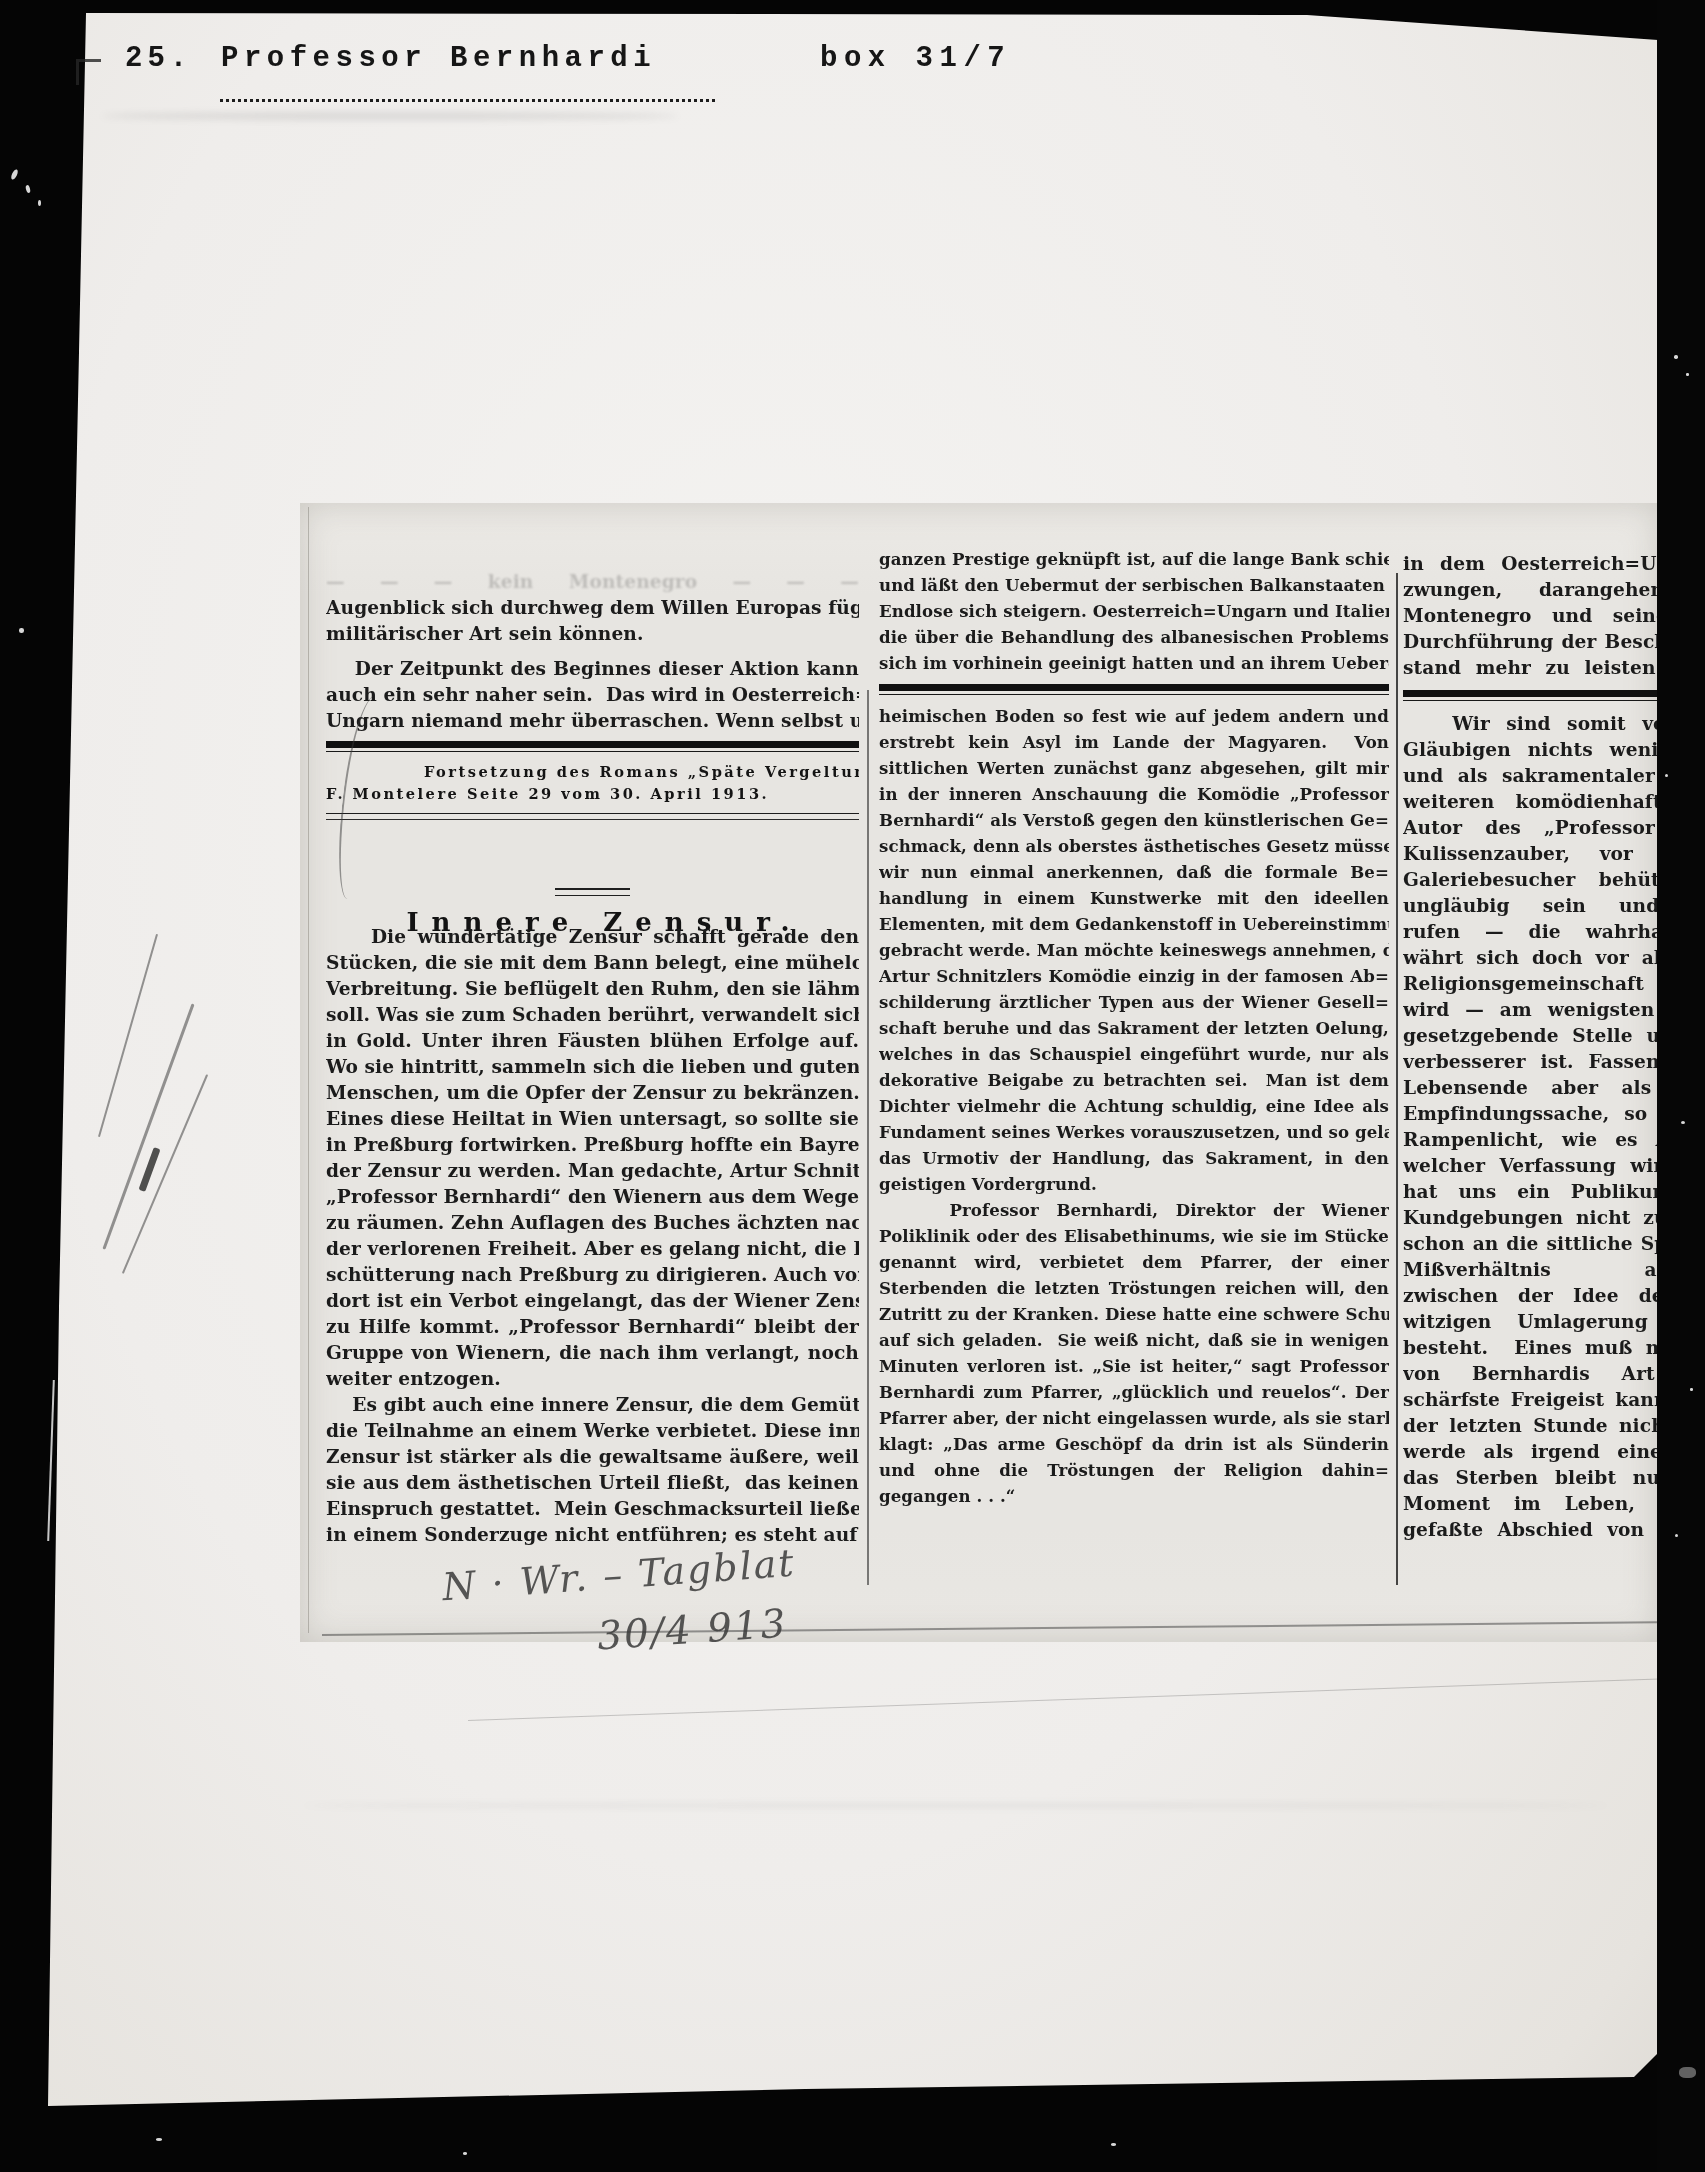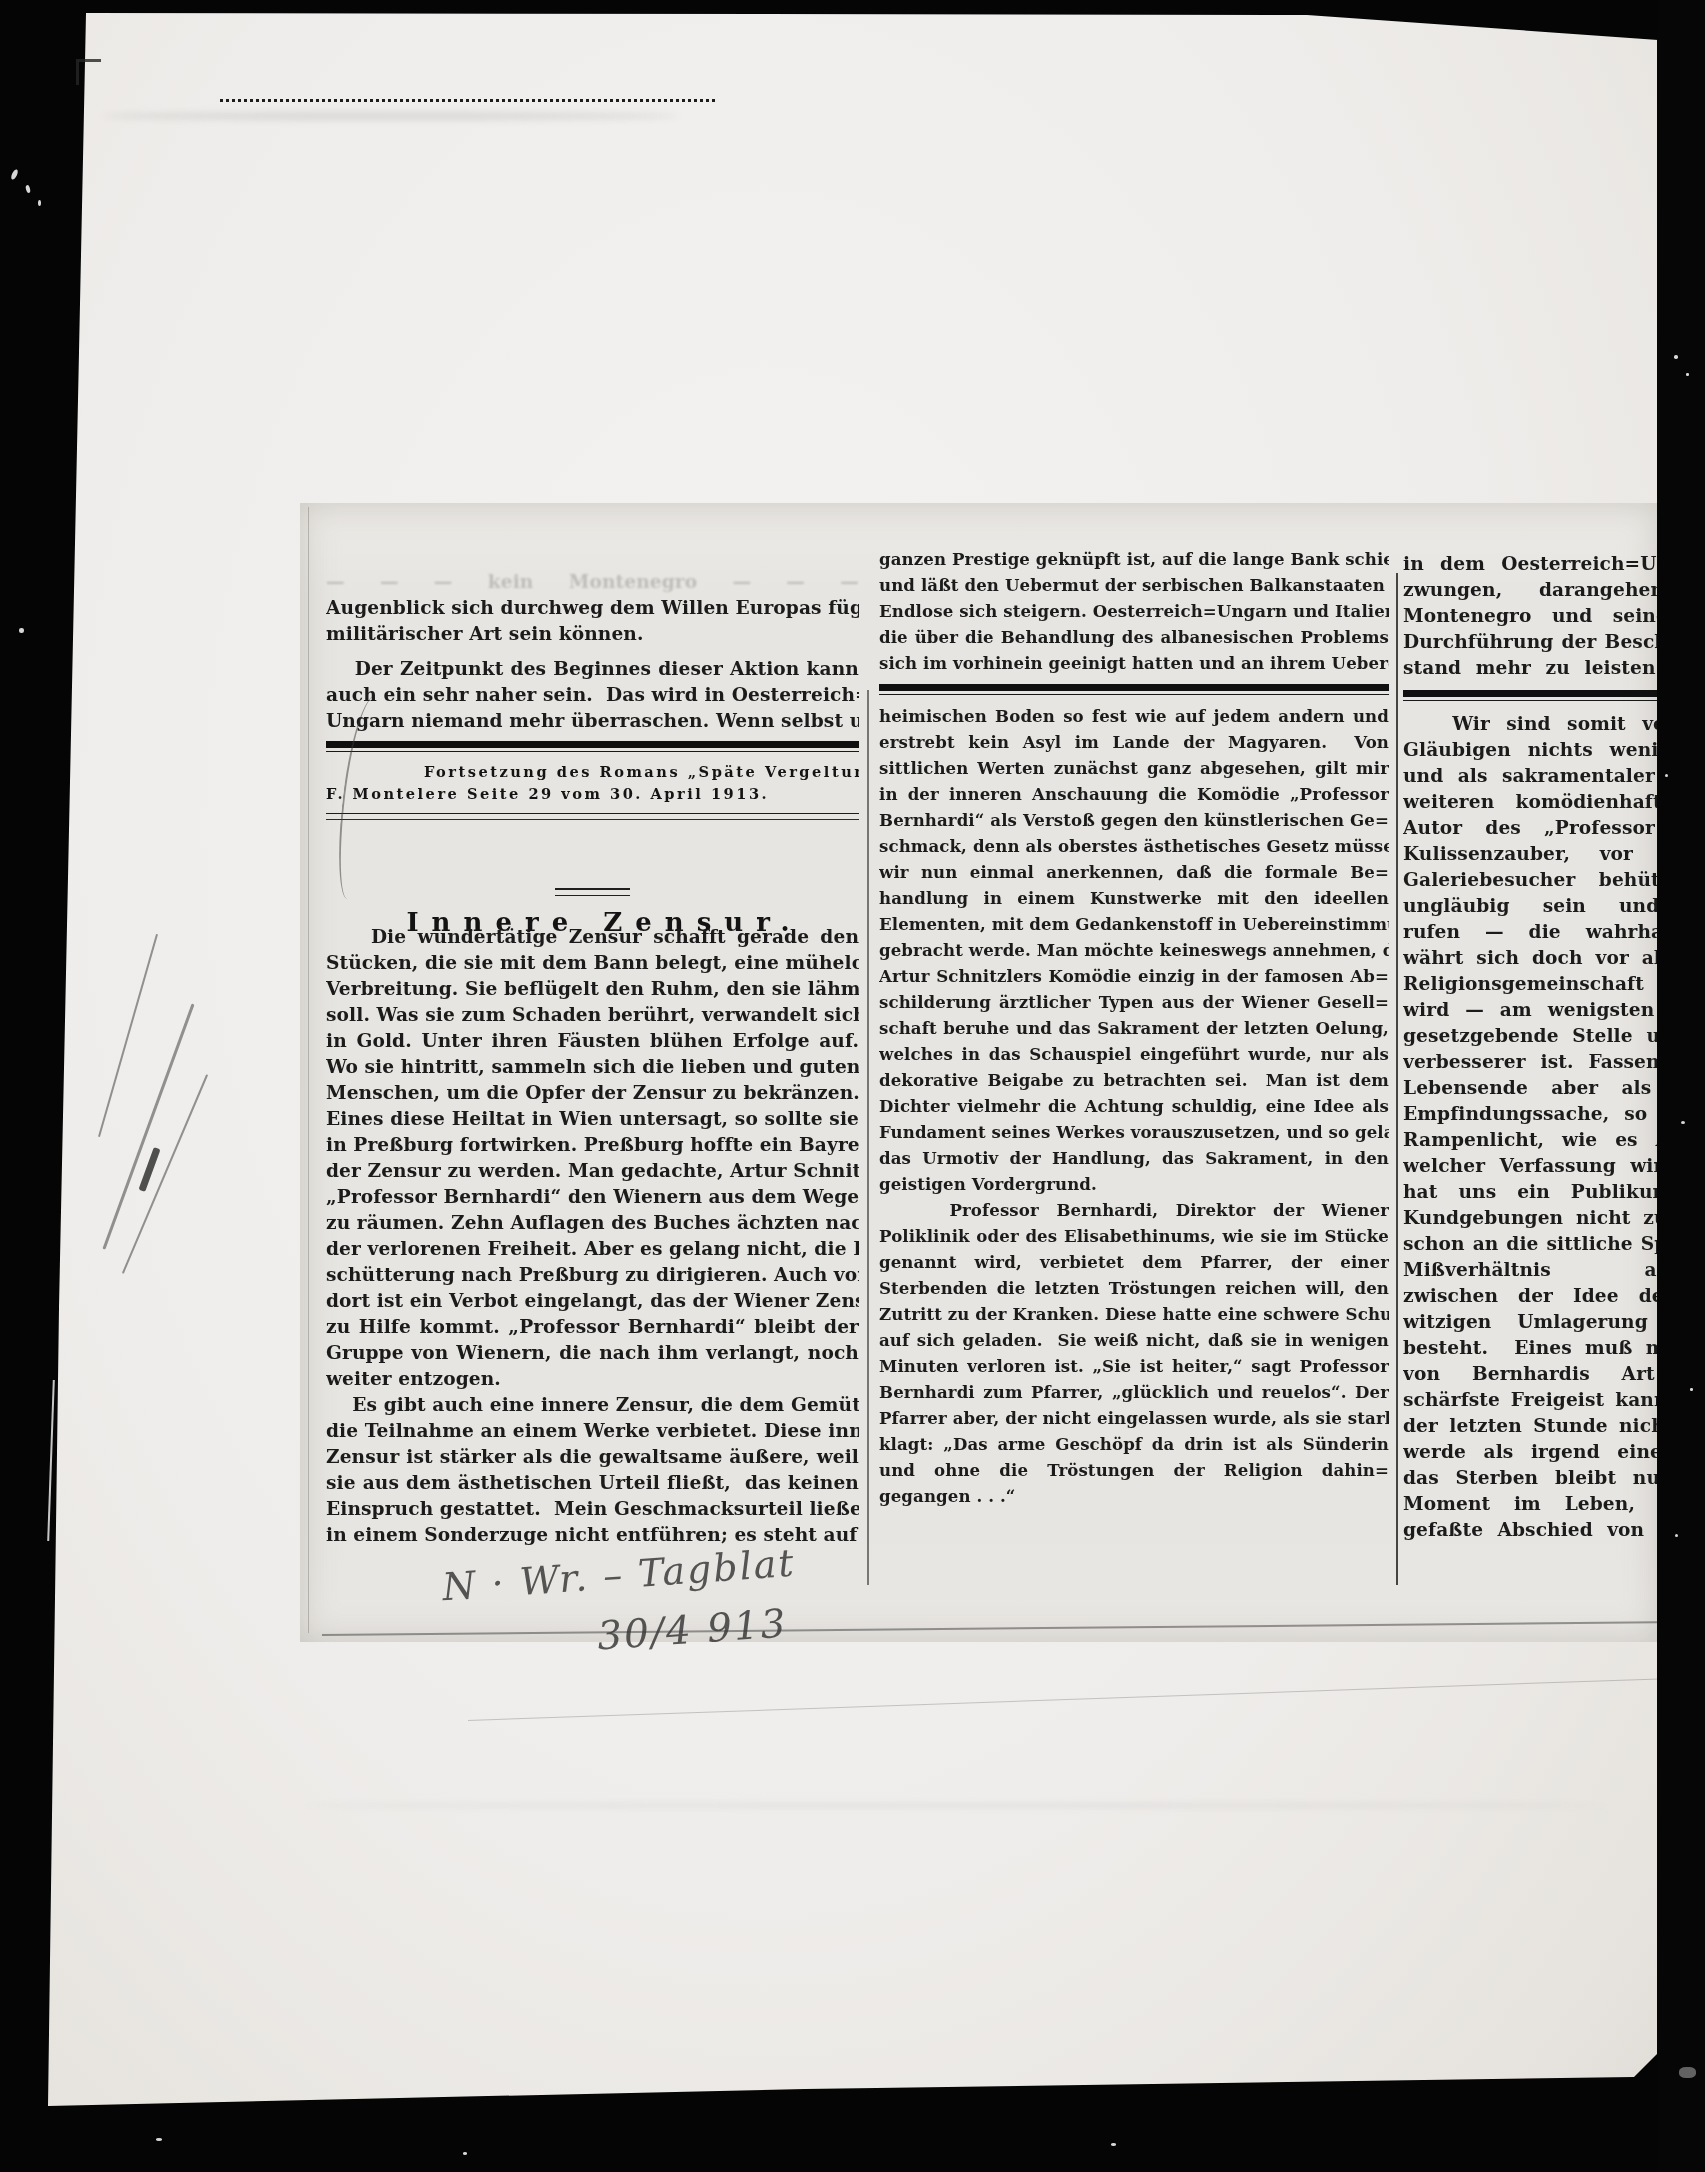--- a/index.html
+++ b/index.html
@@ -72,20 +72,25 @@
   .scratch{position:absolute;background:#e9e9e9;}
 </style>
 </head>
 <body>
 
 <div class="stage">
   <div class="page"></div>
 
   <div class="crop-mark"></div>
 
+  <div class="hdr">
+    <span class="idx">25.</span>
+    <span class="ttl">Professor Bernhardi</span>
+    <span class="bx">box 31/7</span>
+  </div>
   <div class="hdr-underline"></div>
   <div class="smudge"></div>
 
   <div class="clip">
     <div class="clip-left-edge"></div>
 
     <div class="col col-left" style="top:0;height:1056px;">
       <div class="block" style="top:22px;position:absolute;">
           <div class="tl faded">— — — kein Montenegro — — —</div>
           <div class="tl">Augenblick sich durchweg dem Willen Europas fügt,</div>

